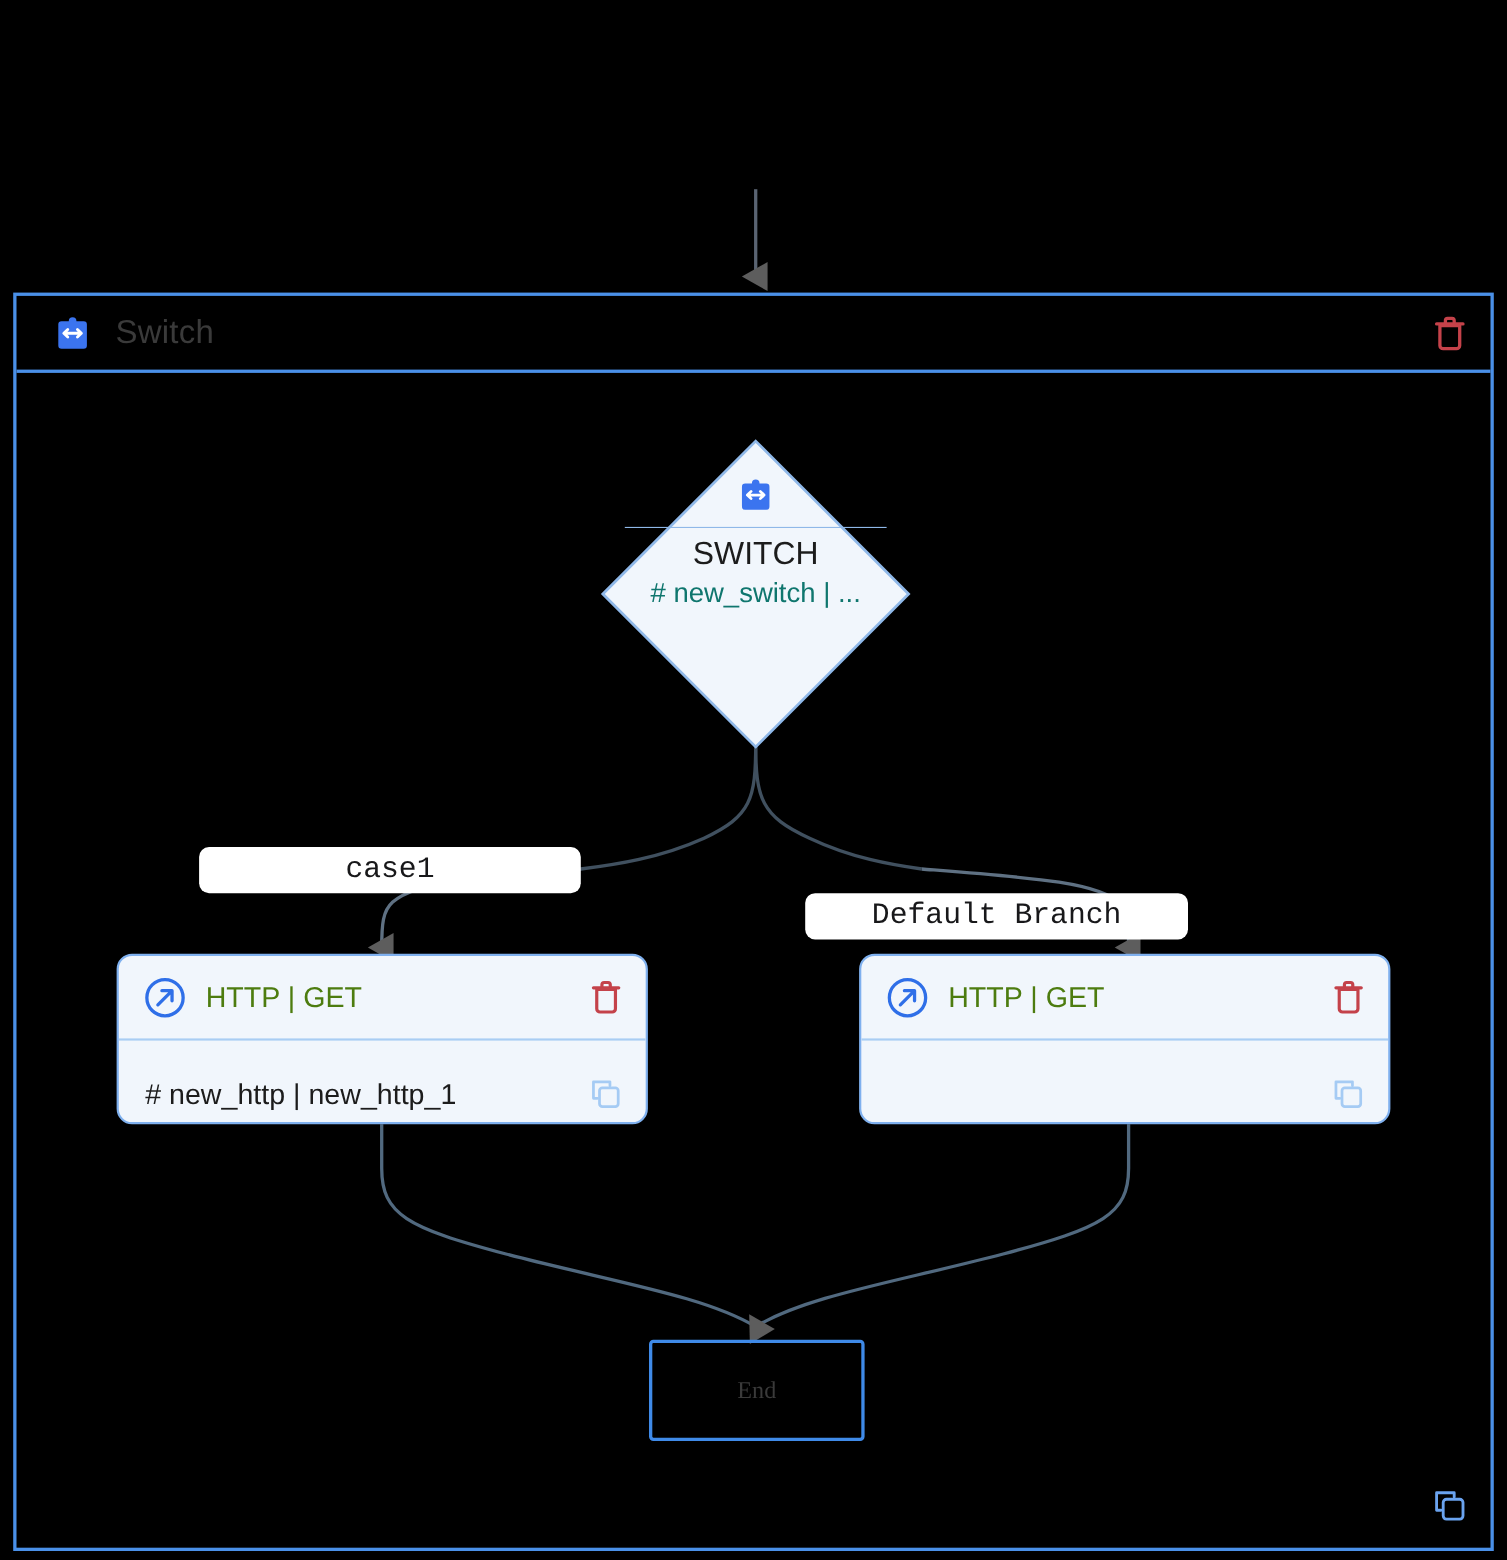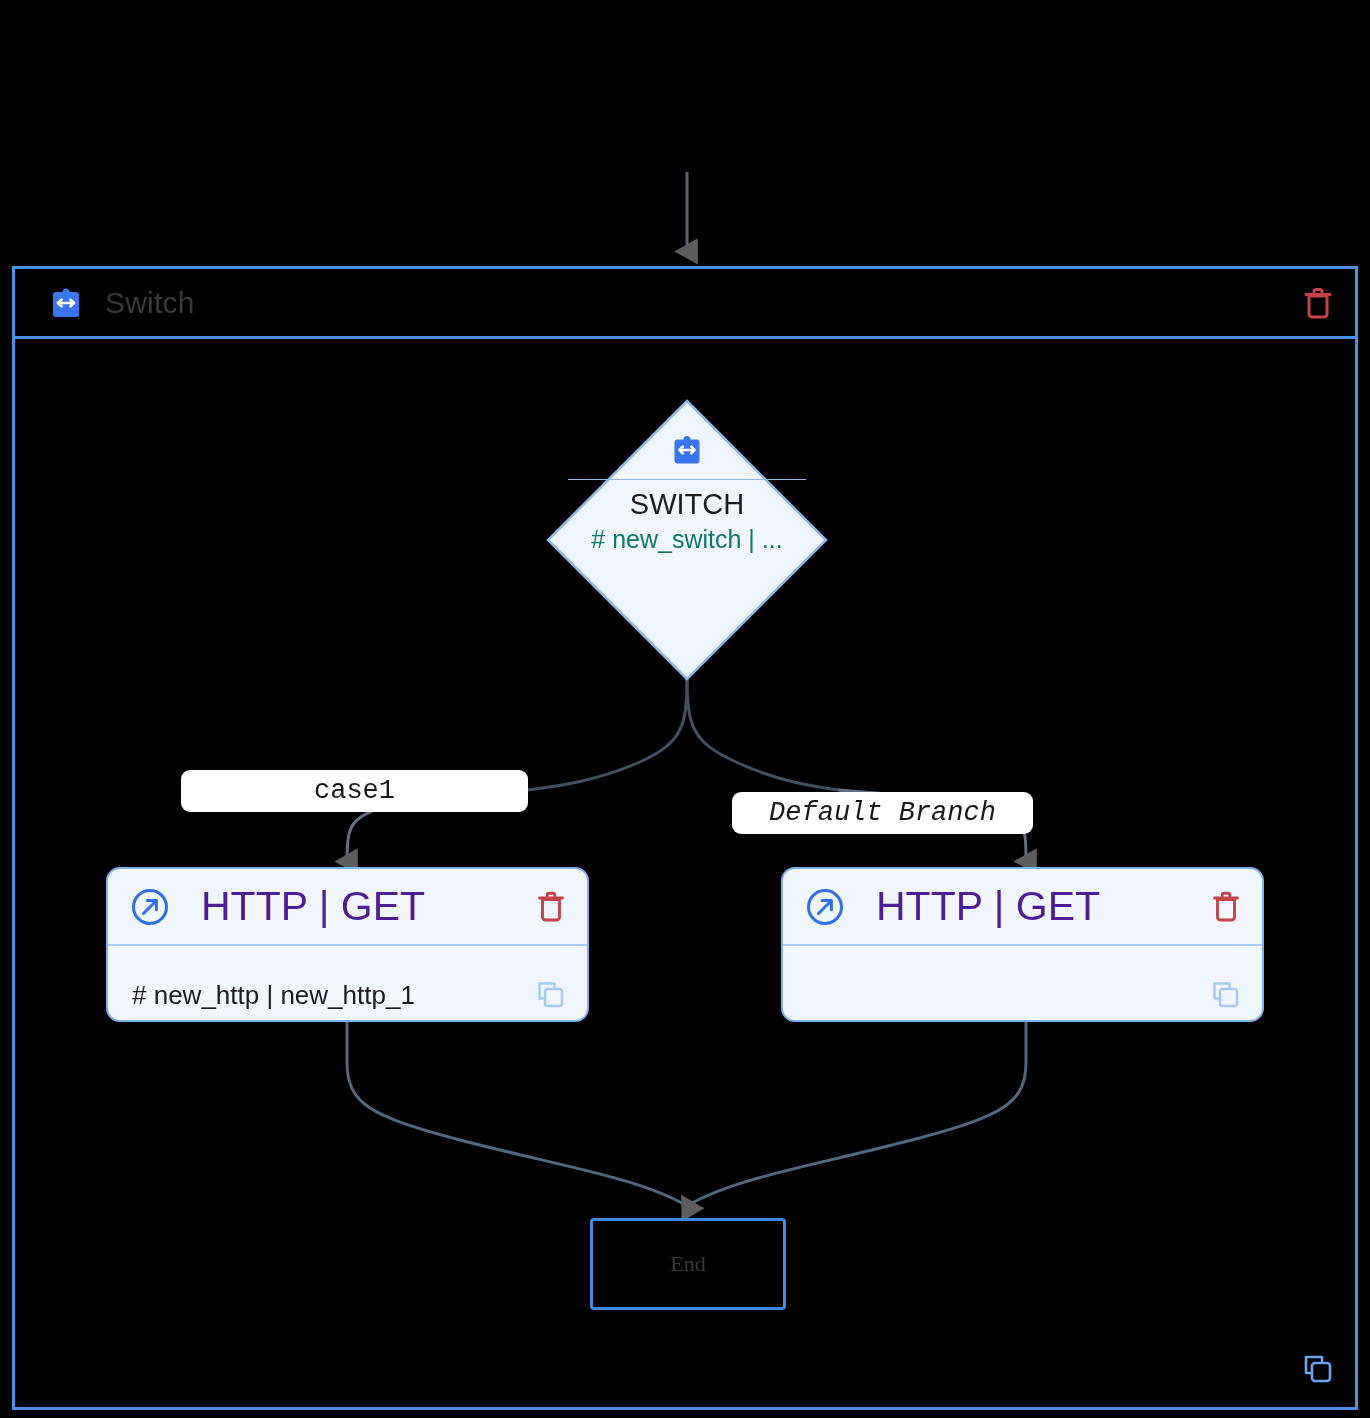--- a/index.html
+++ b/index.html
@@ -169,21 +169,21 @@
     background: #ffffff;
     display: flex;
     align-items: center;
     justify-content: center;
     z-index: 6;
     font-family: "Liberation Mono", monospace;
     font-size: 27px;
     color: #18181a;
   }
   #pill-case1 { left: 181px; top: 770px; width: 347px; }
-  #pill-default { left: 732px; top: 792px; width: 301px; font-style: italic; }
+  #pill-default { left: 732px; top: 812px; width: 348px; }
 
   
   .http-node {
     position: absolute;
     width: 483px;
     height: 155px;
     border: 2px solid #7fb0ee;
     border-radius: 14px;
     background: #f1f6fc;
     z-index: 5;
@@ -199,23 +199,23 @@
     align-items: center;
     padding: 0 22px 0 22px;
     border-bottom: 2px solid #a9cdf3;
   }
   .http-head .h-icon {
     width: 40px;
     height: 40px;
     flex: 0 0 auto;
   }
   .http-head .h-title {
-    margin-left: 31px;
-    font-size: 41px;
-    color: #4c1d95;
+    margin-left: 17px;
+    font-size: 26px;
+    color: #4d7c0f;
     font-family: "Liberation Sans", sans-serif;
     white-space: nowrap;
   }
   .http-head .h-spacer { flex: 1 1 auto; }
   .http-head .h-trash {
     width: 28px;
     height: 31px;
     cursor: pointer;
   }
   .http-body {

